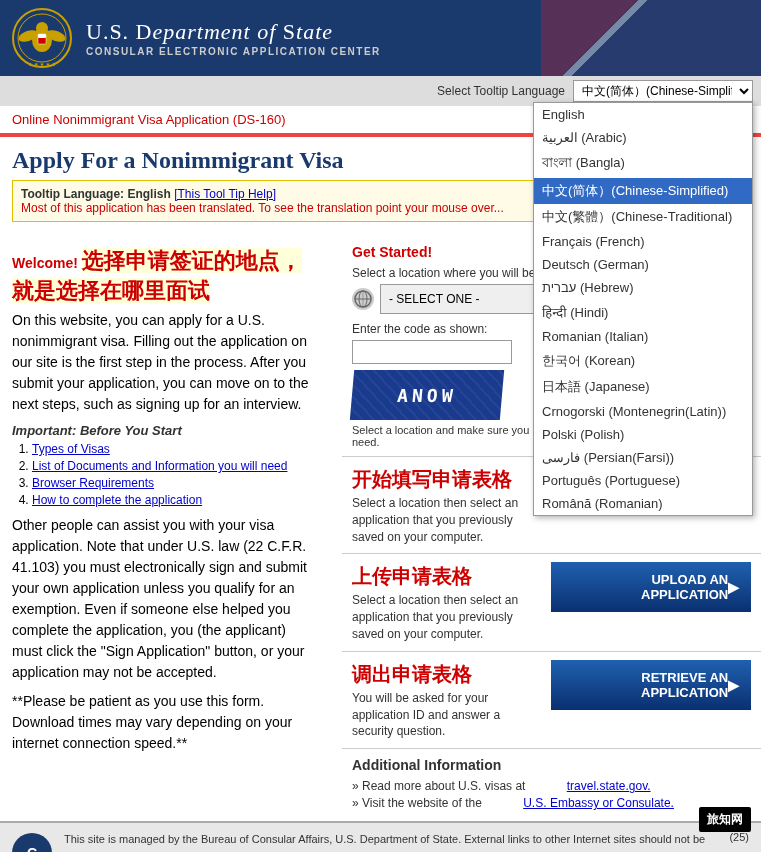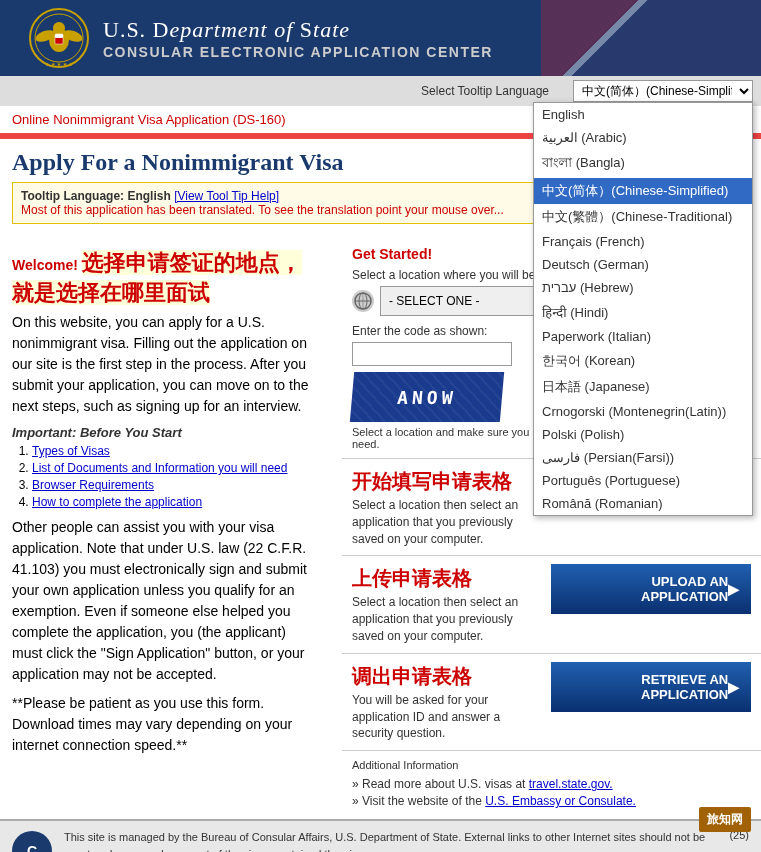--- a/index.html
+++ b/index.html
@@ -1,43 +1,43 @@
 <!DOCTYPE html>
 <html><head>
   <meta charset="utf-8">
   <style>
     * { box-sizing: border-box; margin: 0; padding: 0; }
     body { font-family: Arial, sans-serif; font-size: 13px; background: #fff; width: 761px; overflow-x: hidden; }
 
     
-    .header { background: #1a3a6e; display: flex; align-items: center; padding: 8px 29px; position: relative; }
+    .header { background: #1a3a6e; display: flex; align-items: center; padding: 8px 12px; position: relative; }
     .header-logo { width: 60px; height: 60px; margin-right: 14px; }
     .header-title { color: #fff; }
     .header-title h1 { font-size: 22px; font-weight: normal; letter-spacing: 1px; font-family: 'Times New Roman', serif; }
     .header-title h1 span.dept { font-style: italic; }
-    .header-title h2 { font-size: 14px; letter-spacing: 1.5px; color: #ccc; margin-top: 1px; }
+    .header-title h2 { font-size: 10px; letter-spacing: 1.5px; color: #ccc; margin-top: 1px; }
     .header-flag { position: absolute; right: 0; top: 0; bottom: 0; width: 220px; background: linear-gradient(135deg, #b22234 33%, #fff 33%, #fff 36%, #3c3b6e 36%); opacity: 0.4; }
 
     
-    .lang-bar { background: #ddd; padding: 4px 8px; display: flex; align-items: center; justify-content: flex-end; gap: 24px; font-size: 12px; position: relative; z-index: 100; }
+    .lang-bar { background: #ddd; padding: 4px 8px; display: flex; align-items: center; justify-content: flex-end; gap: 8px; font-size: 12px; position: relative; z-index: 100; }
     .lang-label { color: #333; }
     .lang-select-wrapper { position: relative; display: inline-block; }
     .lang-select { width: 180px; padding: 2px 4px; border: 1px solid #999; background: #fff; font-size: 12px; }
 
     
     .dropdown-overlay { position: absolute; top: 100%; right: 0; width: 220px; background: #fff; border: 1px solid #999; z-index: 999; box-shadow: 2px 2px 6px rgba(0,0,0,0.3); }
     .dropdown-overlay .drop-item { padding: 4px 8px; cursor: pointer; font-size: 13px; color: #333; white-space: nowrap; }
     .dropdown-overlay .drop-item.selected { background: #316ac5; color: #fff; }
     .dropdown-scroll { max-height: 420px; overflow-y: auto; }
     .dropdown-scroll::-webkit-scrollbar { width: 14px; }
     .dropdown-scroll::-webkit-scrollbar-track { background: #f0f0f0; }
     .dropdown-scroll::-webkit-scrollbar-thumb { background: #aaa; border: 1px solid #888; }
 
     
-    .page-title-bar { background: #fff; padding: 6px 12px; border-bottom: 6px solid #ef4444; }
+    .page-title-bar { background: #fff; padding: 6px 12px; border-bottom: 4px solid #ef4444; }
     .page-title-bar a { color: #c00; font-size: 13px; text-decoration: none; }
 
     
     .main-heading { padding: 10px 12px 6px; }
     .main-heading h1 { font-size: 24px; font-weight: bold; color: #1a3a6e; font-family: 'Times New Roman', serif; }
 
     
     .content-wrapper { display: flex; gap: 12px; }
 
     
@@ -76,35 +76,35 @@
     
     .action-section { padding: 8px 10px; border-bottom: 1px solid #ccc; display: flex; align-items: flex-start; gap: 10px; }
     .action-text { flex: 1; font-size: 12px; color: #333; line-height: 1.4; }
     .action-btn-col { width: 200px; flex-shrink: 0; }
     .action-btn { background: linear-gradient(180deg, #2060b0 0%, #0a3070 100%); color: #fff; border: none; padding: 10px 12px; width: 100%; text-align: right; cursor: pointer; font-size: 13px; font-weight: bold; display: flex; align-items: center; justify-content: space-between; }
     .action-btn .arrow { font-size: 14px; }
     .chinese-overlay { color: #cc0000; font-size: 20px; font-weight: bold; display: block; margin-bottom: 2px; }
 
     
     .additional-section { padding: 8px 10px; }
-    .additional-title { font-weight: normal; font-size: 11px; color: #333; margin-bottom: 6px; }
+    .additional-title { font-weight: bold; font-size: 14px; color: #333; margin-bottom: 6px; }
     .additional-section p { font-size: 12px; color: #333; margin-bottom: 3px; }
-    .additional-section a { color: #00c; text-decoration: underline; }
+    .additional-section a { color: #00c; text-decoration: underline; margin-left: 38px; }
     .bullet-item::before { content: '» '; color: #333; }
 
     
     .footer { background: #e8e8e8; border-top: 2px solid #aaa; padding: 8px 12px; display: flex; align-items: flex-start; gap: 12px; }
     .footer-logo { width: 40px; height: 40px; background: #1a3a6e; border-radius: 50%; display: flex; align-items: center; justify-content: center; color: #fff; font-size: 14px; font-weight: bold; flex-shrink: 0; margin-top: 2px; }
     .footer-text { flex: 1; font-size: 11px; color: #333; line-height: 1.5; }
     .footer-links { display: flex; gap: 10px; margin-top: 3px; flex-wrap: wrap; }
     .footer-links a { color: #00c; font-size: 11px; text-decoration: underline; }
     .footer-page-num { font-size: 11px; color: #333; white-space: nowrap; }
 
     
-    .watermark { position: fixed; bottom: 20px; right: 10px; background: #a16207; color: #fff; padding: 4px 8px; font-size: 12px; font-weight: bold; border-radius: 2px; z-index: 9999; }
+    .watermark { position: fixed; bottom: 20px; right: 10px; background: #000000; color: #fff; padding: 4px 8px; font-size: 12px; font-weight: bold; border-radius: 2px; z-index: 9999; }
 
     
     .lang-select-wrapper { z-index: 200; }
   </style>
 </head>
 <body>
 
 <div class="header">
 
   <div class="header-logo">
@@ -142,21 +142,21 @@
 
       <div class="drop-item">English</div>
           <div class="drop-item">العربية (Arabic)</div>
           <div class="drop-item">বাংলা (Bangla)</div>
           <div class="drop-item selected">中文(简体）(Chinese-Simplified)</div>
           <div class="drop-item">中文(繁體）(Chinese-Traditional)</div>
           <div class="drop-item">Français (French)</div>
           <div class="drop-item">Deutsch (German)</div>
           <div class="drop-item">עברית (Hebrew)</div>
           <div class="drop-item">हिन्दी (Hindi)</div>
-          <div class="drop-item">Paperwork (Italian)</div>
+          <div class="drop-item">Romanian (Italian)</div>
           <div class="drop-item">한국어 (Korean)</div>
           <div class="drop-item">日本語 (Japanese)</div>
           <div class="drop-item">Crnogorski (Montenegrin(Latin))</div>
           <div class="drop-item">Polski (Polish)</div>
           <div class="drop-item">فارسی (Persian(Farsi))</div>
           <div class="drop-item">Português (Portuguese)</div>
           <div class="drop-item">Română (Romanian)</div>
         </div>
     </div>
   </div>
@@ -167,21 +167,21 @@
 </div>
 
 <div class="main-heading">
   <h1>Apply For a Nonimmigrant Visa</h1>
 </div>
 
 <div style="padding: 0 12px 4px;">
   <div class="tooltip-note">
     <span><strong>Tooltip Language:</strong>
     <strong>English</strong>
-    <a href="#">[View Tool Tip Help]</a></span>
+    <a href="#">[This Tool Tip Help]</a></span>
     <br>
     <span class="overflow-text">Most of this application has been translated. To see the translation point your mouse over...</span>
   </div>
 </div>
 
 <div class="content-wrapper">
 
   <div class="left-col">
     <div class="welcome-head">
       <span>Welcome!</span>

